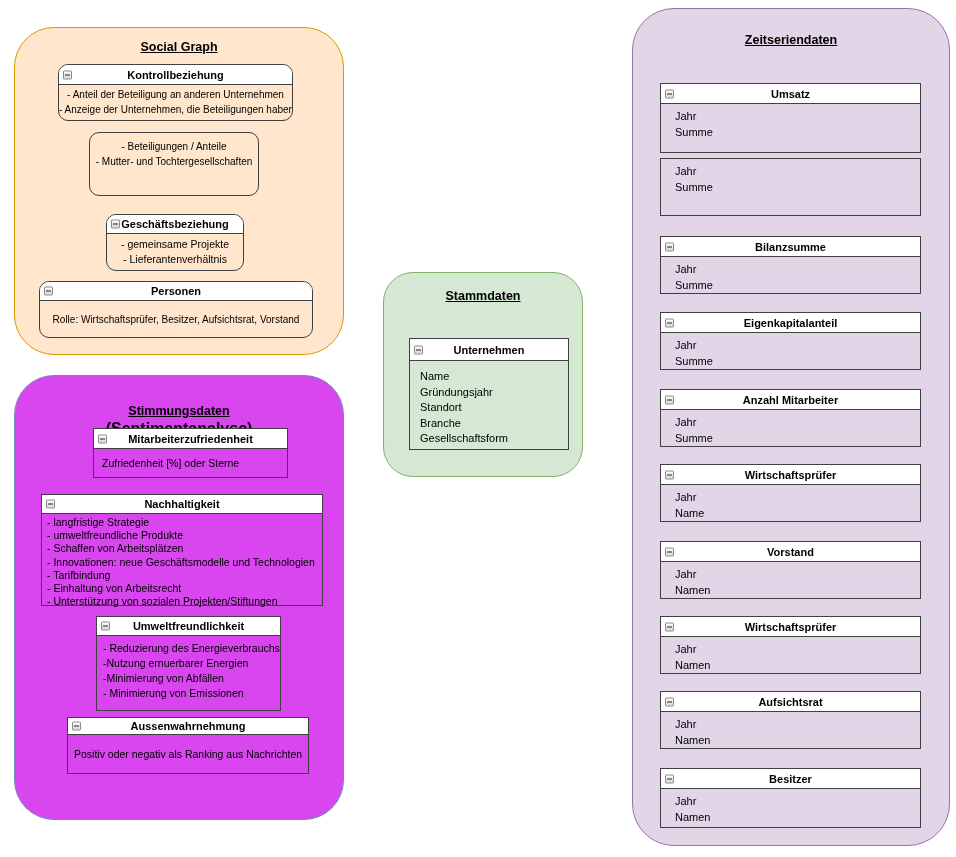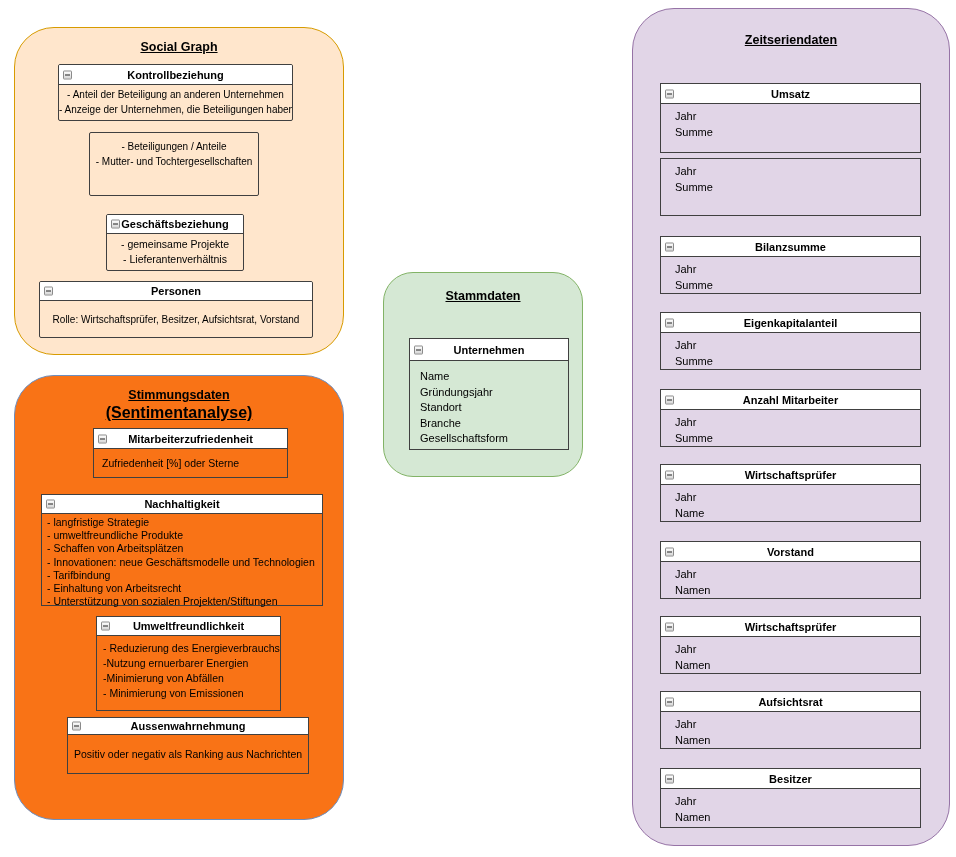--- a/index.html
+++ b/index.html
@@ -2,42 +2,42 @@
 <html><head>
 <meta charset="utf-8">
 <style>
   html,body{margin:0;padding:0;background:#fff;}
   #stage{position:relative;width:956px;height:857px;background:#ffffff;overflow:hidden;
          font-family:"Liberation Sans","DejaVu Sans",sans-serif;color:#000;}
   .group{position:absolute;box-sizing:border-box;border:1px solid;text-decoration:underline;}
   .group-title{text-align:center;font-weight:bold;font-size:12.5px;}
   .group-subtitle{text-align:center;font-weight:bold;font-size:16px;margin-top:2px;}
   .node{position:absolute;box-sizing:border-box;border:1px solid #404040;background:transparent;}
-  .node.rounded{border-radius:2px;overflow:hidden;}
+  .node.rounded{border-radius:10px;overflow:hidden;}
   .node-header{position:relative;box-sizing:border-box;background:#ffffff;border-bottom:1px solid #404040;
                display:flex;align-items:center;justify-content:center;font-weight:bold;font-size:11px;}
   .collapse-icon{position:absolute;left:4px;top:50%;transform:translateY(-50%);
                  width:9px;height:9px;box-sizing:border-box;border:1px solid #8a8a8a;border-radius:1px;
                  background:linear-gradient(#fdfdfd,#d6d6d6);}
   .collapse-icon::after{content:"";position:absolute;left:1px;right:1px;top:3px;height:1px;background:#222;}
   .node-body{box-sizing:border-box;font-size:10.5px;line-height:15px;}
   .node-body.centered{text-align:center;}
   .node-body.vcenter{display:flex;flex-direction:column;justify-content:center;}
   .node-body .line{white-space:nowrap;}
   .fs10 .line{font-size:10px;}
   .tight .line{line-height:13.2px;font-size:10.5px;white-space:nowrap;}
   .stamm .line{font-size:11px;line-height:15.5px;}
   .ts-body{padding:4px 0 0 14px;}
   .ts-body .line{font-size:11px;line-height:16px;}
 
   
   #g-social{left:14px;top:27px;width:330px;height:328px;border-radius:40px;
             background:#FFE6CC;border-color:#D79B00;padding-top:12px;}
   #g-stimmung{left:14px;top:375px;width:330px;height:445px;border-radius:40px;
-            background:#f97316;border-color:#6C8EBF;padding-top:12px;}
+            background:#d946ef;border-color:#6C8EBF;padding-top:28px;}
   #g-stamm{left:383px;top:272px;width:200px;height:205px;border-radius:30px;
             background:#D5E8D4;border-color:#82B366;padding-top:16px;}
   #g-zeit{left:632px;top:8px;width:318px;height:838px;border-radius:42px;
             background:#E1D5E7;border-color:#9673A6;padding-top:24px;}
 </style>
 </head>
 <body>
 
 <div id="stage">
 

